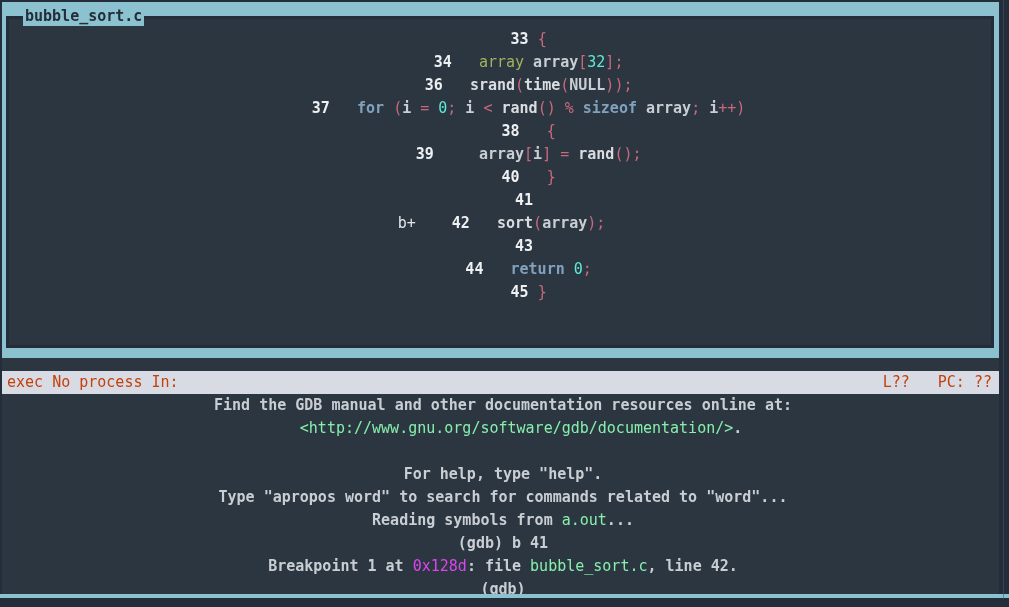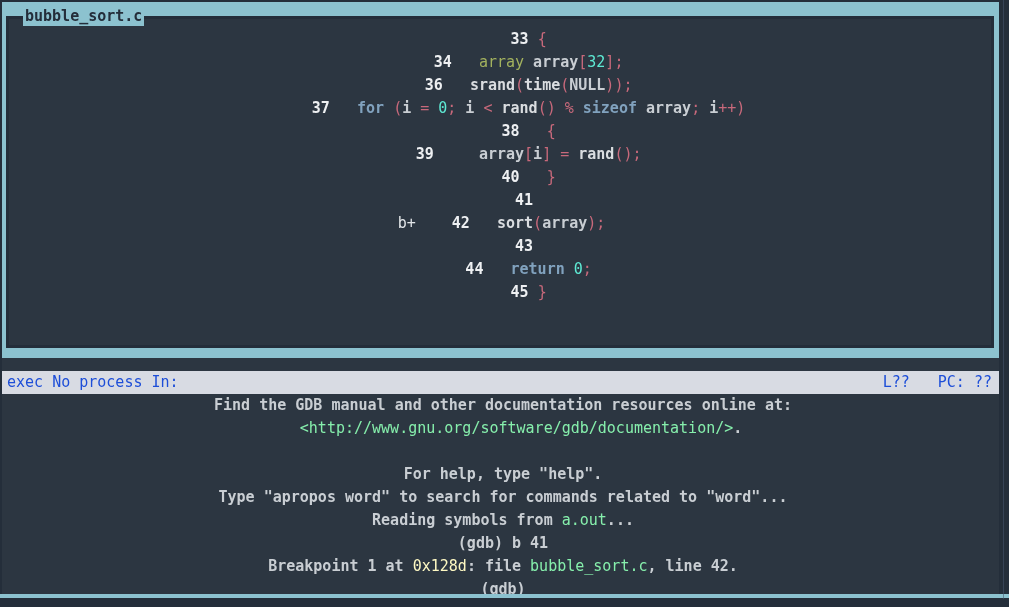--- a/index.html
+++ b/index.html
@@ -41,21 +41,21 @@
     font-weight: bold;
     padding: 0 2px;
     z-index: 2;
   }
   
   .status-bar {
     display: flex;
     justify-content: space-between;
     align-items: center;
     background: #d8dbe3;
-    color: #1d4ed8;
+    color: #c2410c;
     height: 23px;
     margin-top: 13px;
     padding: 0 7px 0 5px;
     white-space: pre;
     gap: 32px;
   }
   .status-right { display: flex; gap: 28px; }
   
   .console {
     padding-left: 5px;
@@ -64,21 +64,21 @@
   }
   
   .row { height: 23px; white-space: pre; text-align: center; }
   .c-fg { color: #c9ced3; font-weight: bold; }
   .c-kw { color: #a3b25e; }
   .c-fl { color: #81a2be; font-weight: bold; }
   .c-p  { color: #c8697b; }
   .c-n  { color: #5eead4; }
   .c-fn { color: #dadde0; font-weight: bold; }
   .c-g  { color: #86efac; }
-  .c-a  { color: #fef9c3; }
+  .c-a  { color: #d946ef; }
   .c-mk { color: #e3e6e9; }
   .c-ln { color: #eef0f2; font-weight: 600; }
   
   .bottom-strip {
     position: absolute;
     left: 0; right: 0;
     top: 594px; height: 4px;
     background: #8cc2cf;
   }
   .right-line {

